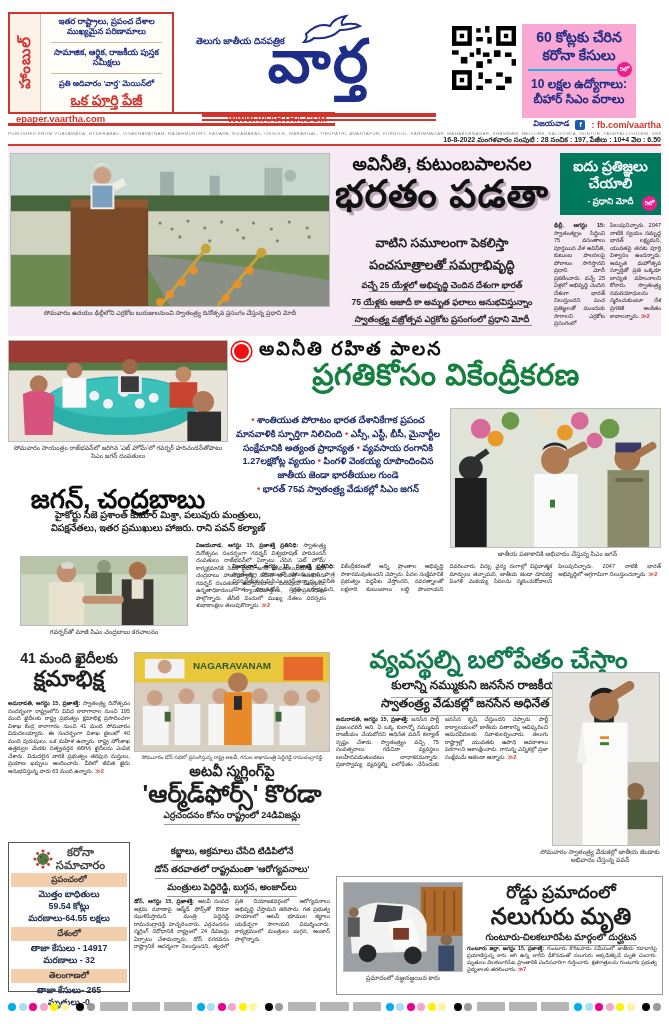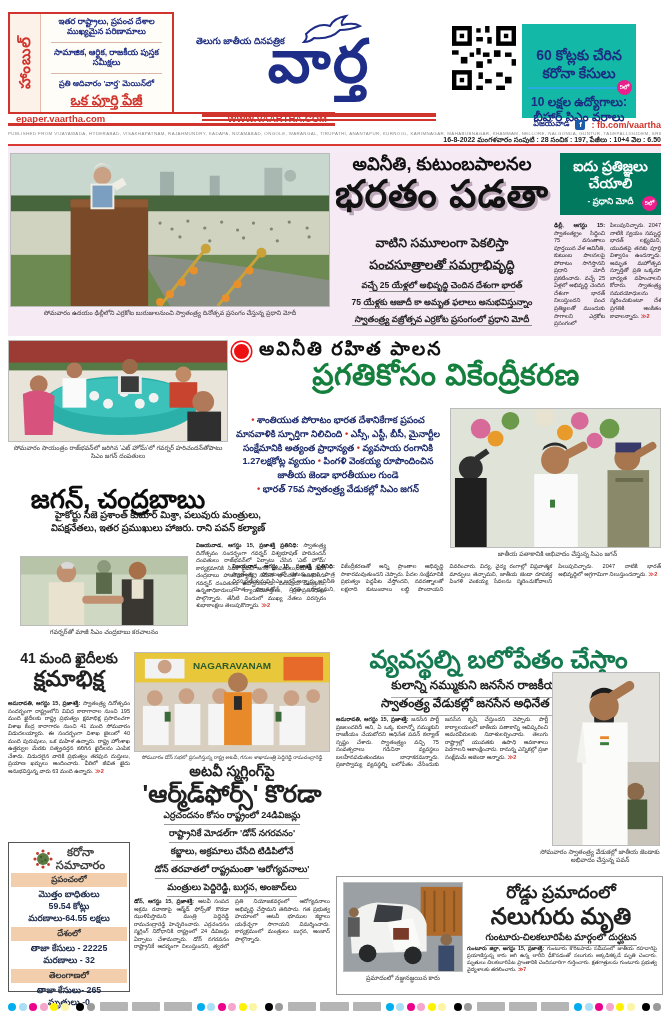--- a/index.html
+++ b/index.html
@@ -20,21 +20,21 @@
   .promo-line{font-size:8.3px;font-weight:bold;color:#1c2b82;text-align:center;line-height:1.2;}
   .promo-div{border-top:1px solid #d9b6a6;margin:1px 6px;}
   #epaper-strip{left:8px;top:112px;width:327px;height:14px;border-top:2px solid #d0342c;border-bottom:3px solid #d0342c;
                 display:flex;justify-content:space-between;align-items:center;padding:0 8px;box-sizing:border-box;}
   #epaper-strip span{font-size:9.5px;font-weight:bold;color:#d0342c;}
   #tagline{left:196px;top:36px;width:110px;font-size:9px;font-weight:bold;color:#1c2b82;}
   #logo{left:196px;top:26px;width:246px;height:86px;display:flex;align-items:center;justify-content:center;
         font-size:60px;font-weight:900;color:#1e2d87;letter-spacing:2px;}
   #logo-rule{left:202px;top:113px;width:234px;height:4px;background:#d0342c;}
   #logo-rule2{left:202px;top:119px;width:234px;height:2px;background:#d0342c;}
-  #teaser-box{left:522px;top:24px;width:114px;height:94px;background:#14b8a6;padding:23px 4px;box-sizing:border-box;}
+  #teaser-box{left:522px;top:24px;width:114px;height:94px;background:#f9a8d4;padding:5px 4px;box-sizing:border-box;}
   .teaser{font-size:14px;font-weight:bold;color:#1c2b82;text-align:center;line-height:1.25;}
   .teaser2{font-size:12px;}
   #teaser-rule{position:relative;height:2px;background:#29abe2;margin:5px 2px 6px 2px;}
   .badge{width:15px;height:15px;border-radius:50%;background:#ec1e8c;color:#fff;font-size:6px;font-weight:bold;
          display:flex;align-items:center;justify-content:center;}
   #teaser-badge{position:absolute;right:-2px;top:-7px;}
   #fb-row{left:470px;top:119px;width:191px;display:flex;justify-content:flex-end;align-items:center;gap:6px;}
   #fb-row .city{font-size:8px;font-weight:bold;color:#1c2b82;}
   .fb-ic{width:10px;height:10px;background:#1b5dab;color:#fff;font-size:8px;font-weight:bold;text-align:center;line-height:10px;border-radius:2px;}
   #fb-row .fb-t{font-size:9px;font-weight:bold;color:#d0342c;}
@@ -419,21 +419,21 @@
           </g>
       </svg>
       <div class="t"><span>కరోనా</span><br>
         <span>సమాచారం</span></div>
     </div>
     <div class="cor-bar">ప్రపంచంలో</div>
     <div class="cor-val">మొత్తం బాధితులు</div>
     <div class="cor-val">59.54 కోట్లు</div>
     <div class="cor-val">మరణాలు-64.55 లక్షలు</div>
     <div class="cor-bar">దేశంలో</div>
-    <div class="cor-val">తాజా కేసులు - 22225</div>
+    <div class="cor-val">తాజా కేసులు - 14917</div>
     <div class="cor-val">మరణాలు - 32</div>
     <div class="cor-bar">తెలంగాణలో</div>
     <div class="cor-val">తాజా కేసులు- 265</div>
     <div class="cor-val">మృతులు -0</div>
   </div>
 
   <svg class="abs" id="forest-photo" viewBox="0 0 196 100" preserveAspectRatio="none">
     <rect width="196" height="100" fill="#d8cfc0"></rect>
     <rect width="196" height="30" fill="#e8c83a"></rect>
     <rect x="10" y="6" width="40" height="20" fill="#f2f2f2"></rect>
@@ -462,21 +462,20 @@
       </g>
     <g fill="#3a6a3a">
         <rect x="30" y="60" width="6" height="10"></rect>
         <rect x="142" y="60" width="6" height="10"></rect>
       </g>
   </svg>
   <div class="abs cap" id="forest-cap">సోమవారం డోన్ సభలో ప్రసంగిస్తున్న రాష్ట్ర అటవీ, గనుల శాఖామంత్రి పెద్దిరెడ్డి రామచంద్రారెడ్డి</div>
   <div class="abs ctr" id="forest-kicker">అటవీ స్మగ్లింగ్‌పై</div>
   <div class="abs ctr" id="forest-headline">'ఆర్మ్‌డ్‌ఫోర్స్' కొరడా</div>
   <div class="abs f-sub" style="top:810px;"><span>ఎర్రచందనం కోసం రాష్ట్రంలో 24డివిజన్లు</span></div>
-  <div class="abs f-sub" style="top:828px;"><span>రాష్ట్రానికే మోడల్‌గా 'డోన్ నగరవనం'</span></div>
   <div class="abs f-sub" style="top:846px;"><span>కబ్జాలు, అక్రమాలు చేసేది టిడిపిలోనే</span></div>
   <div class="abs f-sub" style="top:864px;"><span>డోన్ తరవాతలో రాష్ట్రమంతా 'ఆరోగ్యవనాలు'</span></div>
   <div class="abs f-sub" style="top:882px;"><span>మంత్రులు పెద్దిరెడ్డి, బుగ్గన, అంజాద్‌లు</span></div>
   <div class="abs body-txt" id="forest-body">
     <span class="dateline">డోన్, ఆగస్టు 15, ప్రజాశక్తి:</span>
     <span>అటవీ సంపద అక్రమ రవాణాపై ఆర్మ్‌డ్ ఫోర్స్‌తో కొరడా ఝుళిపిస్తామని మంత్రి పెద్దిరెడ్డి రామచంద్రారెడ్డి హెచ్చరించారు. ఎర్రచందనం స్మగ్లింగ్ నిరోధానికి రాష్ట్రంలో 24 డివిజన్లు ఏర్పాటు చేశామన్నారు. డోన్ నగరవనం రాష్ట్రానికే ఆదర్శంగా నిలుస్తుందని, త్వరలో ప్రతి నియోజకవర్గంలో ఆరోగ్యవనాలు అభివృద్ధి చేస్తామని తెలిపారు. గత ప్రభుత్వ హయాంలో అటవీ భూముల కబ్జాలు యథేచ్ఛగా సాగాయని విమర్శించారు. కార్యక్రమంలో మంత్రులు బుగ్గన, అంజాద్ పాల్గొన్నారు.</span>
   </div>
 
   <div class="abs ctr" id="pawan-headline">వ్యవస్థల్ని బలోపేతం చేస్తాం</div>
   <div class="abs pw-sub" style="top:678px;"><span>కులాన్ని నమ్ముకుని జనసేన రాజకీయం చేయదు</span></div>

